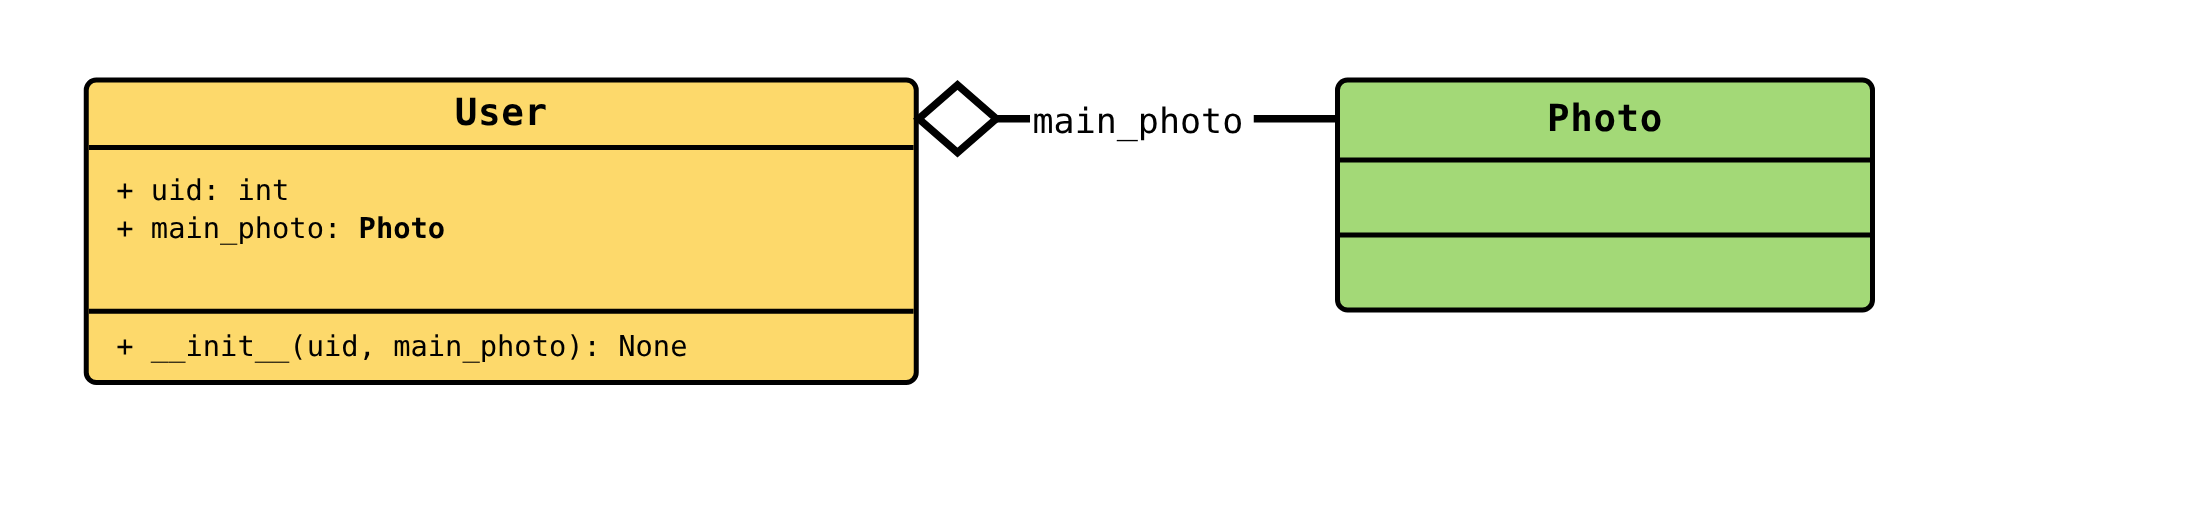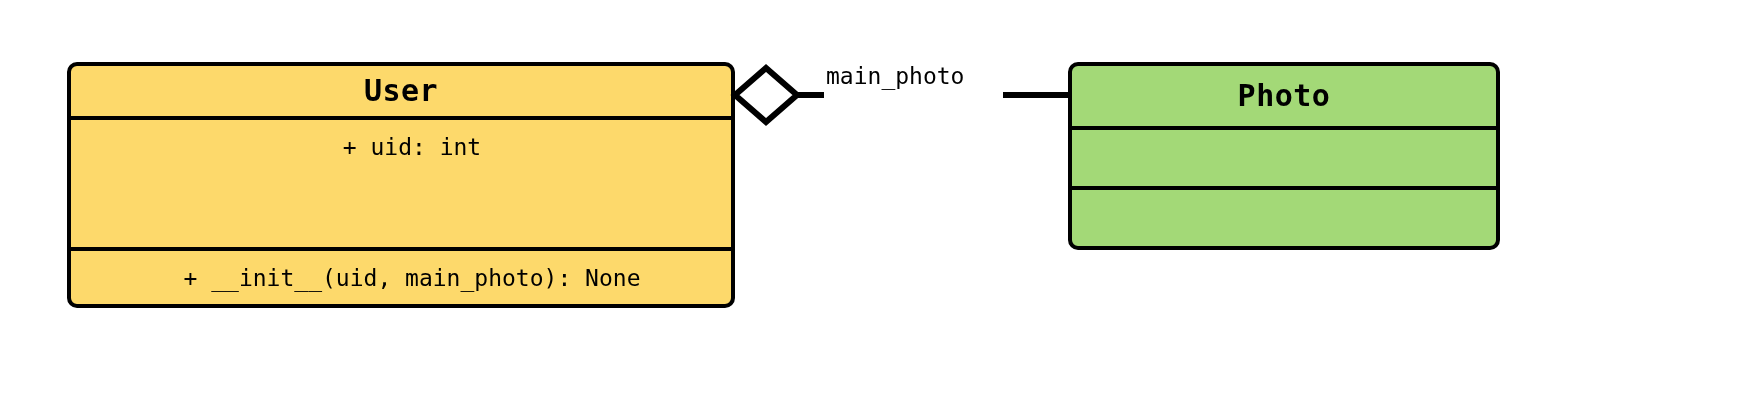--- a/index.html
+++ b/index.html
@@ -51,21 +51,21 @@
     font-size: 30px;
     letter-spacing: 0.5px;
     color: #000000;
     line-height: 1;
     text-align: right;
   }
 
   .compartment.members {
     padding: 12px 0 10px 22px;
     display: flex;
-    flex-direction: row;
+    flex-direction: column;
     justify-content: center;
   }
 
   .member-line {
     font-size: 23px;
     line-height: 1.33;
     color: #000000;
     white-space: pre;
   }
   .member-line .type-strong {
@@ -101,40 +101,41 @@
     left: 0;
     top: 0;
     width: 1763px;
     height: 420px;
     pointer-events: none;
   }
 
   .assoc-label {
     position: absolute;
     left: 826px;
-    top: 63px;
-    font-size: 23px;
+    top: 80px;
+    font-size: 28px;
     line-height: 1.2;
     color: #000000;
     white-space: pre;
   }
 </style>
 </head>
 <body>
 
 <div class="canvas">
 
   <div class="uml-class" id="user-class">
 
     <div class="compartment title-compartment">
       <span class="class-title">User</span>
     </div>
 
     <div class="compartment members attrs-compartment">
       <div class="member-line">+ uid: int</div>
+      <div class="member-line"><span>+ main_photo: </span><span class="type-strong">Photo</span></div>
     </div>
 
     <div class="compartment members methods-compartment">
       <div class="member-line">+ __init__(uid, main_photo): None</div>
     </div>
   </div>
 
   <div class="uml-class" id="photo-class">
 
     <div class="compartment title-compartment">

